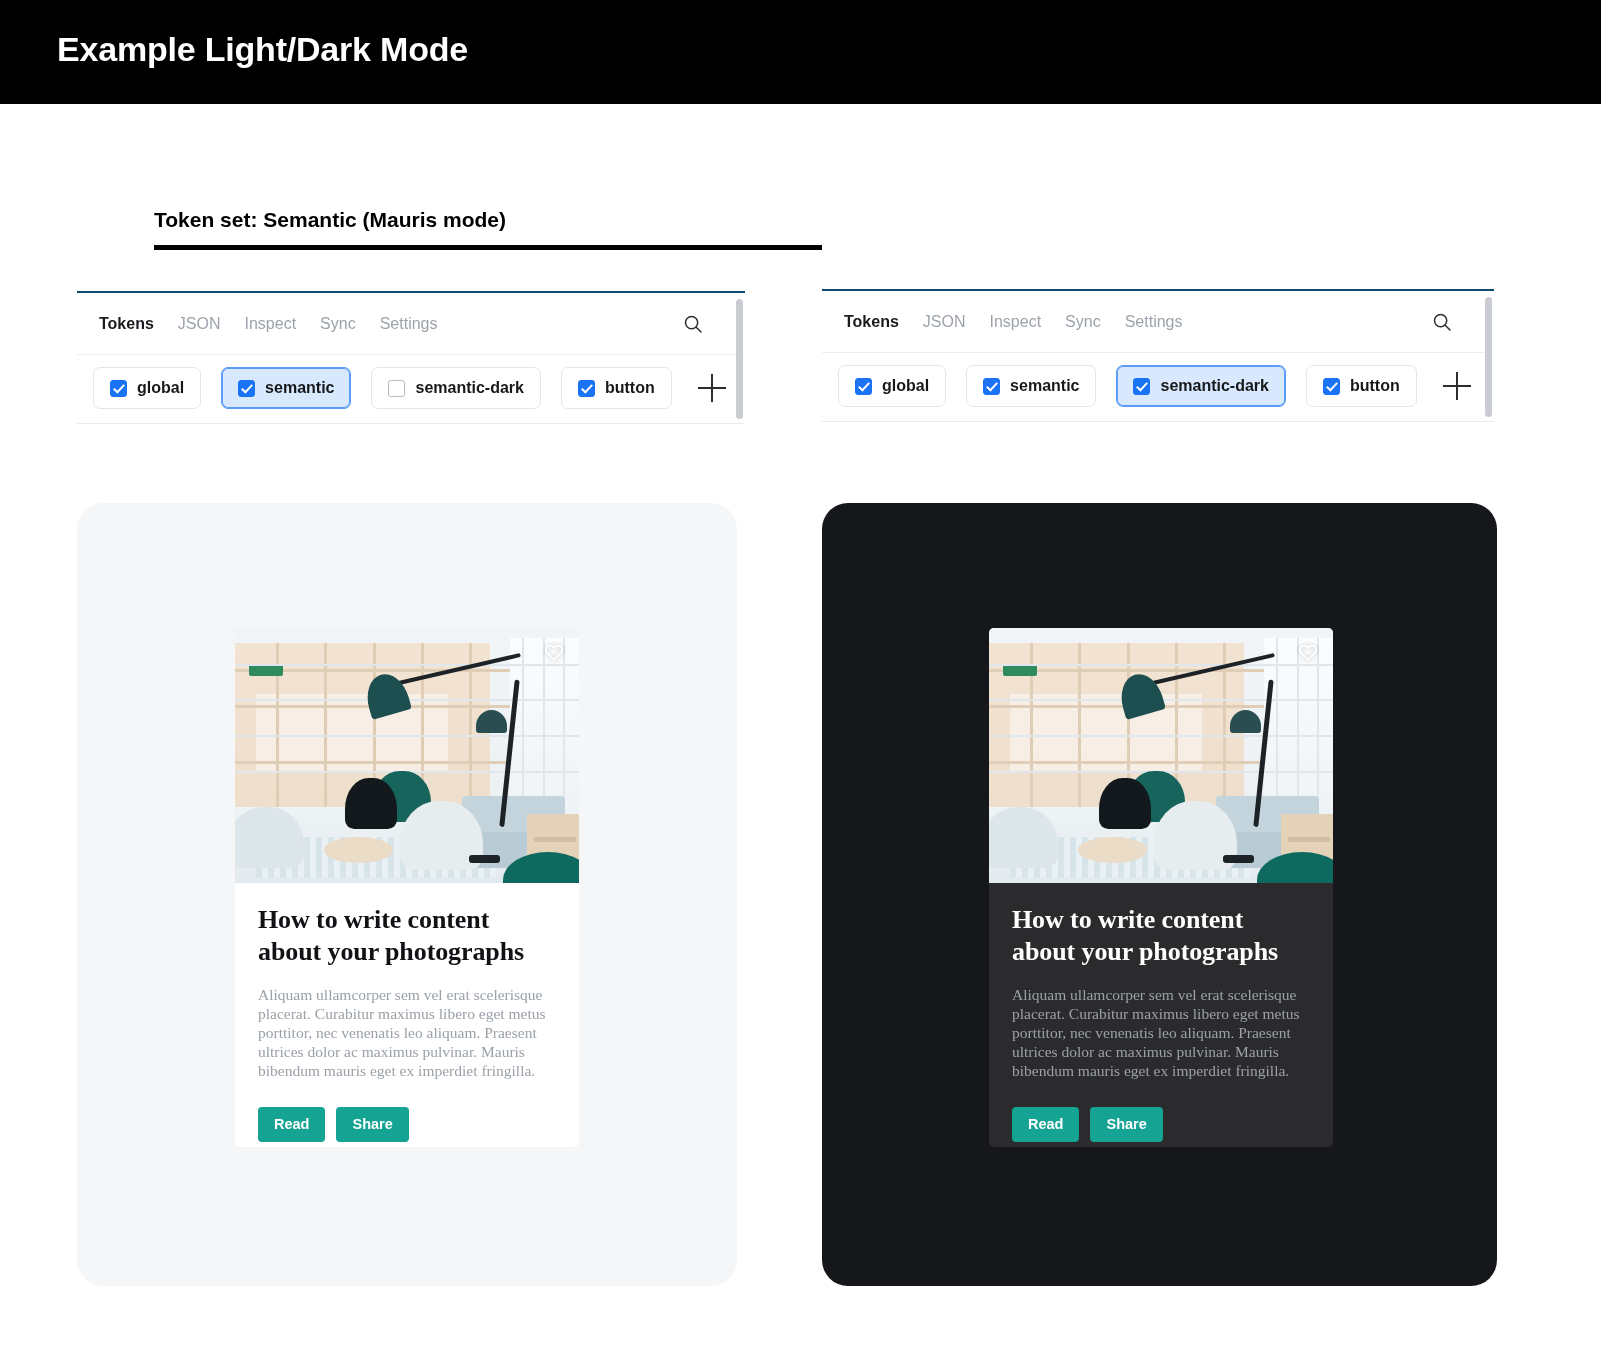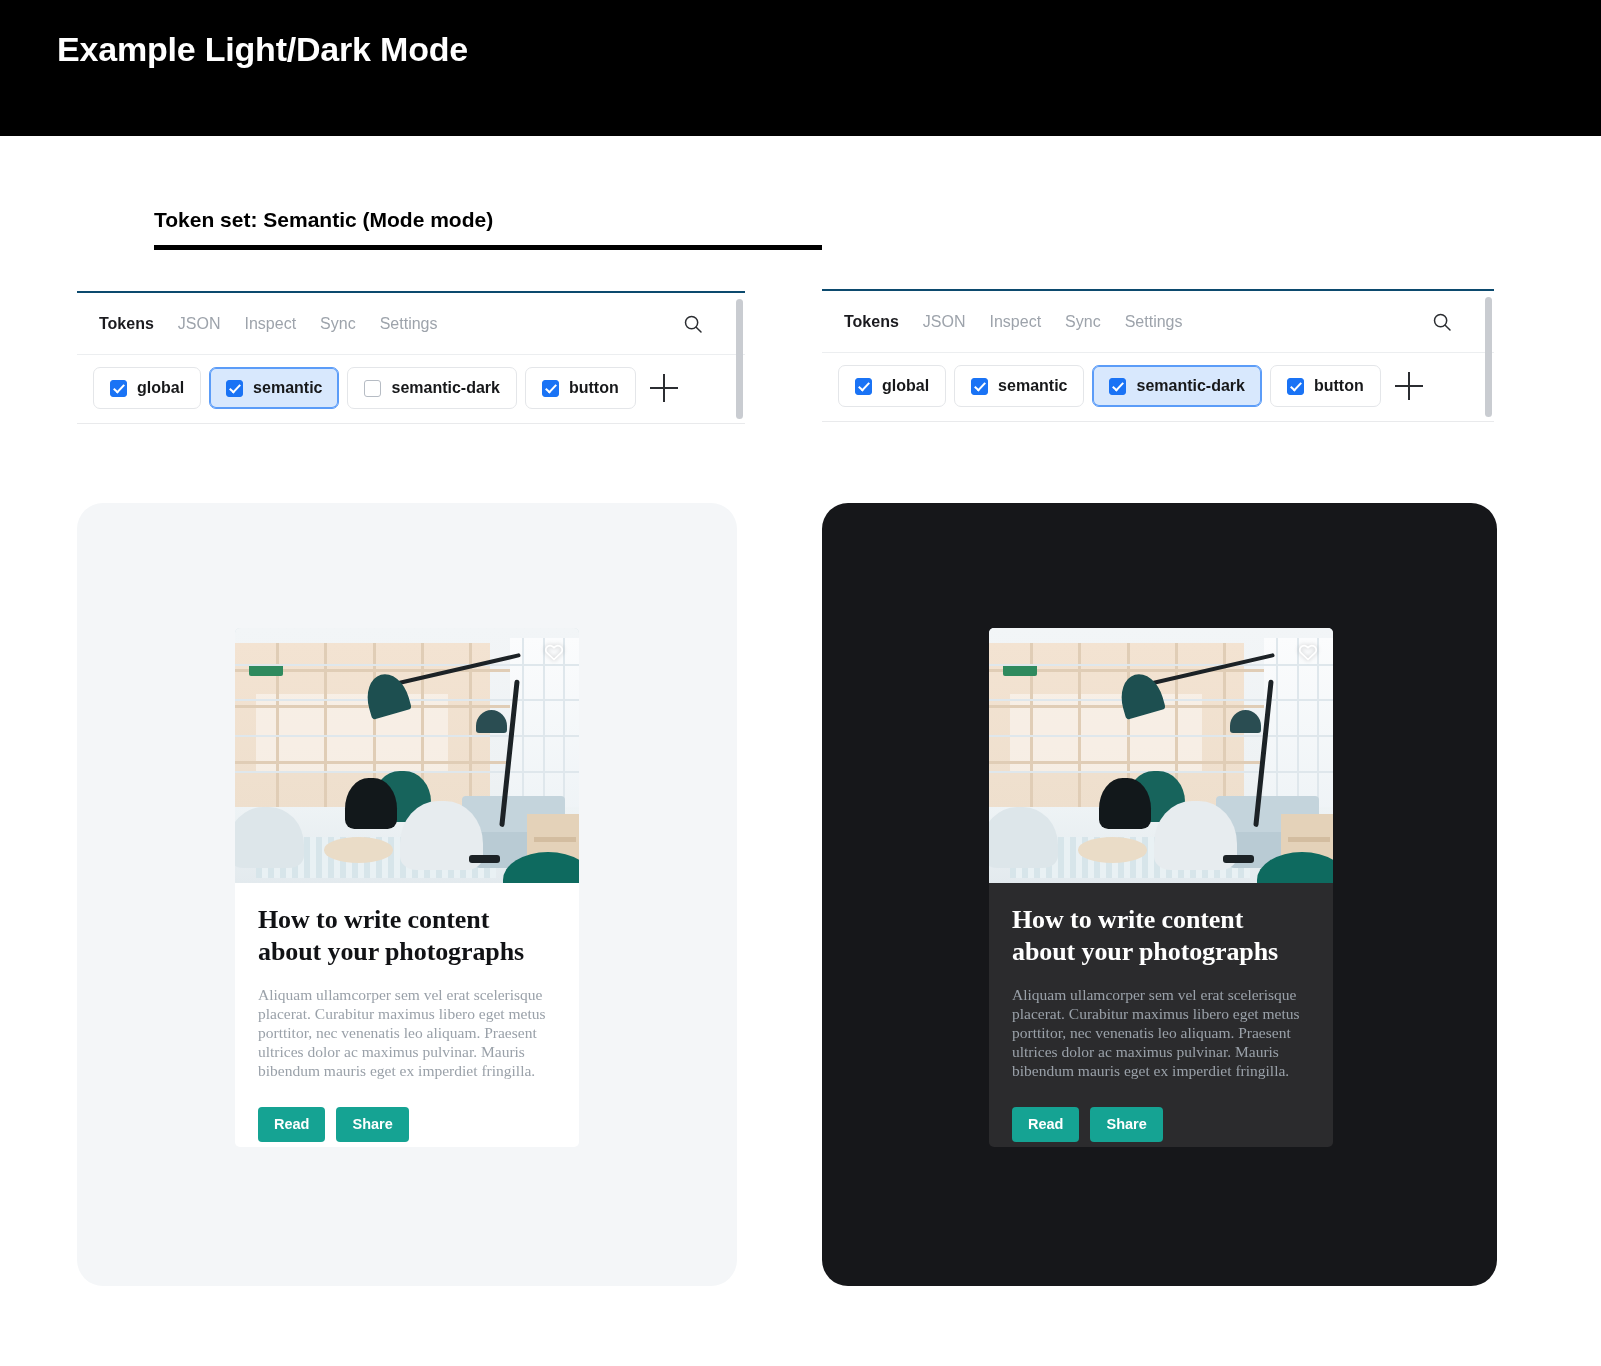--- a/index.html
+++ b/index.html
@@ -6,21 +6,21 @@
   html, body {
     width: 1601px; height: 1366px;
     background: #ffffff;
     font-family: "Liberation Sans", sans-serif;
     overflow: hidden;
   }
 
   
   .banner {
     position: absolute; left: 0; top: 0;
-    width: 1601px; height: 136px;
+    width: 1601px; height: 104px;
     background: #000000;
   }
   .banner-title {
     position: absolute; left: 57px; top: 30px;
     color: #ffffff;
     font-size: 34px;
     font-weight: 700;
     letter-spacing: -0.2px;
     white-space: nowrap;
   }
@@ -72,21 +72,21 @@
     position: absolute; right: 42px; top: 50%;
     transform: translateY(-50%);
     width: 20px; height: 20px;
     cursor: pointer;
   }
   .search-icon svg { display: block; }
 
   
   .chiprow {
     display: flex; align-items: center;
-    gap: 8px;
+    gap: 20px;
     padding: 12px 0 12px 16px;
     text-align: center;
   }
   .chip {
     display: flex; align-items: center; gap: 10px;
     height: 42px;
     padding: 0 16px;
     border: 1px solid #e4e6e9;
     border-radius: 7px;
     background: #ffffff;
@@ -248,21 +248,21 @@
   .tealcorner{ position:absolute; right:-4%; bottom:-10%; width:26%; height:22%; background:#0e6a5f; border-radius:50% 50% 0 0; }
 </style>
 </head>
 <body>
 
 <div class="banner">
   <div class="banner-title">Example Light/Dark Mode</div>
 </div>
 
 <div class="column col-left">
-  <div class="section-title">Token set: Semantic  (Mode mode)</div>
+  <div class="section-title">Token set: Semantic  (Mauris mode)</div>
   <div class="section-rule"></div>
 </div>
 
 <div class="widget widget-left">
   <div class="tabbar">
     <div class="tabs">
       <div class="tab active">Tokens</div>
       <div class="tab">JSON</div>
       <div class="tab">Inspect</div>
       <div class="tab">Sync</div>

